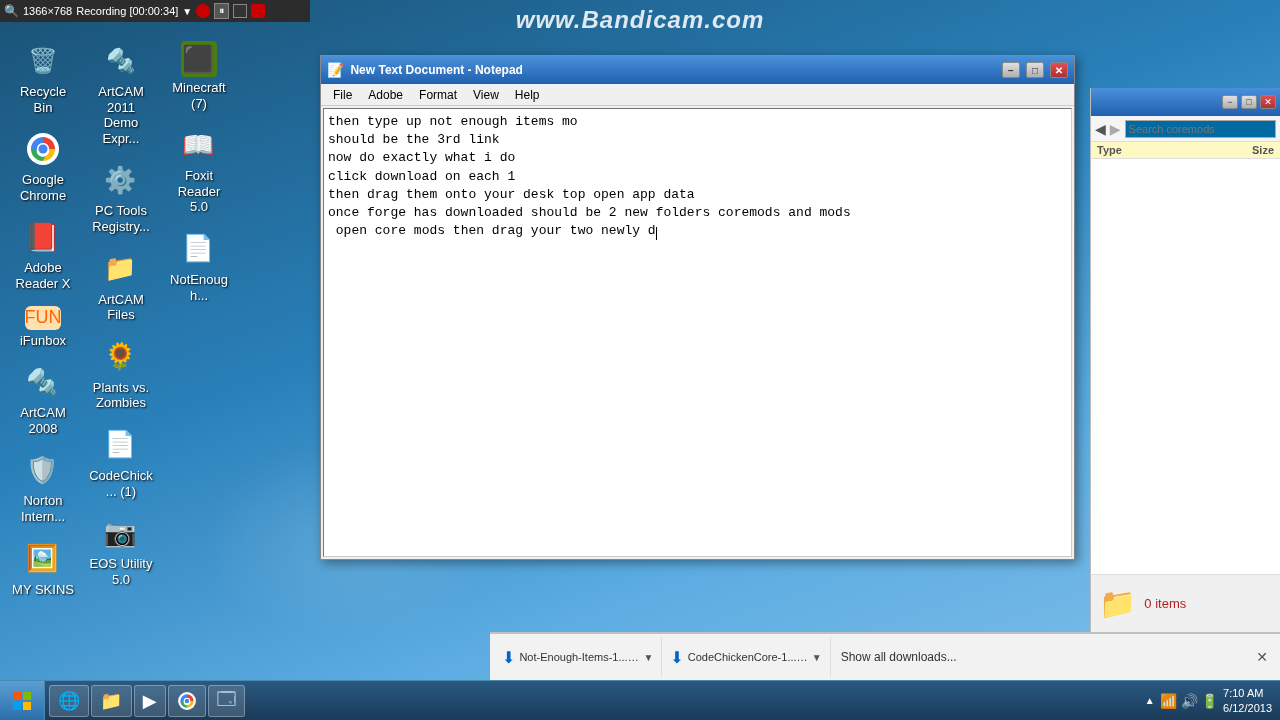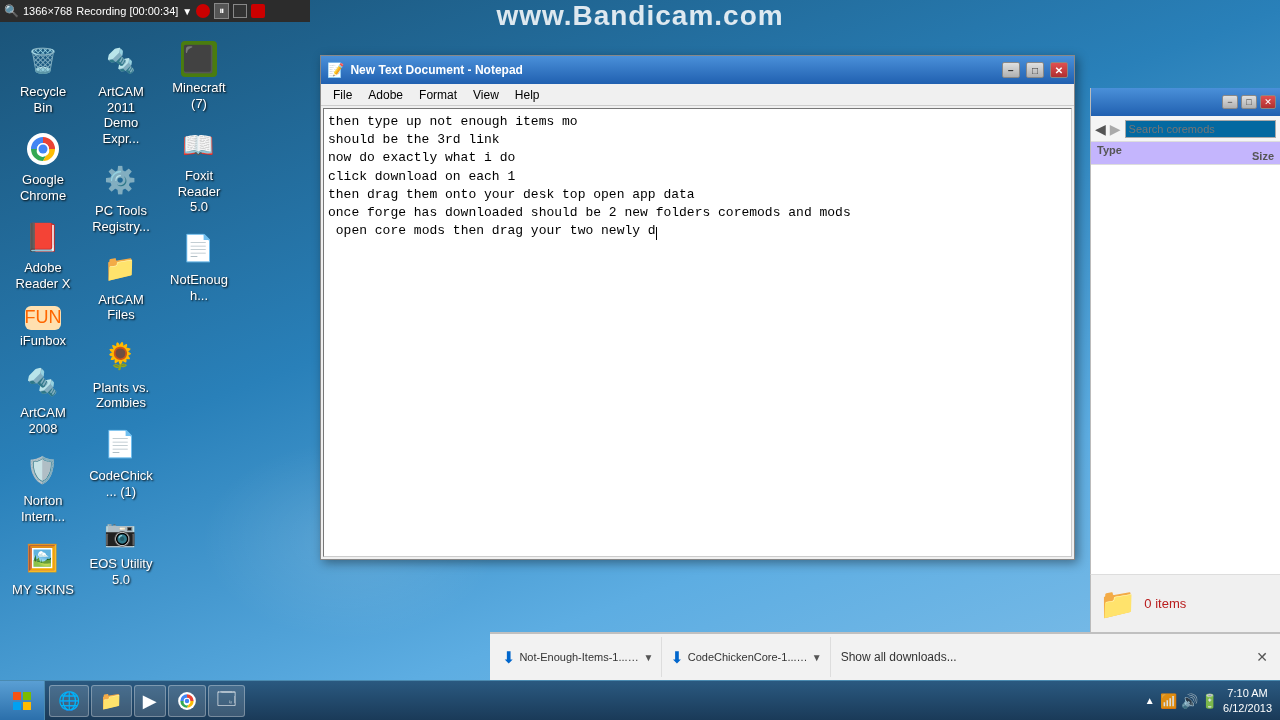--- a/index.html
+++ b/index.html
@@ -21,26 +21,27 @@
       position: relative;
     }
 
     
     .bandicam-watermark {
       position: absolute;
       top: 0;
       left: 50%;
       transform: translateX(-50%);
       color: rgba(255,255,255,0.85);
-      font-size: 28px;
+      font-size: 24px;
       font-weight: bold;
       font-family: Arial, sans-serif;
-      padding: 0 8px;
+      padding: 6px 8px;
       letter-spacing: 1px;
       z-index: 5;
+      font-style: italic;
     }
 
     
     .recording-bar {
       position: absolute;
       top: 0;
       left: 0;
       width: 310px;
       height: 22px;
       background: #2c2c2c;
@@ -276,21 +277,21 @@
     .tray-icons {
       display: flex;
       gap: 3px;
       align-items: center;
     }
     .tray-icon {
       font-size: 14px;
       opacity: 0.85;
     }
     .clock {
-      text-align: center;
+      text-align: left;
       line-height: 1.3;
     }
 
     
     .download-bar {
       position: absolute;
       bottom: 40px;
       left: 490px;
       right: 0;
       height: 48px;
@@ -520,23 +521,23 @@
       <span style="width:16px;height:14px;background:linear-gradient(to bottom,#e0e0e0,#b0b0b0);border:1px solid #888;border-radius:2px;font-size:9px;display:flex;align-items:center;justify-content:center;cursor:pointer;color:#333;">□</span>
       <span style="width:16px;height:14px;background:linear-gradient(to bottom,#e05050,#b03030);border:1px solid #888;border-radius:2px;font-size:9px;display:flex;align-items:center;justify-content:center;cursor:pointer;color:#fff;">✕</span>
     </div>
 
     <div style="height:26px;background:#f5f5f5;display:flex;align-items:center;padding:2px 4px;gap:4px;border-bottom:1px solid #ddd;">
       <span style="font-size:14px;color:#555;cursor:pointer;">◀</span>
       <span style="font-size:14px;color:#aaa;cursor:pointer;">▶</span>
       <input type="text" class="search-box" style="flex: 1 1 0%; height: 18px; font-size: 11px; border: 1px solid rgb(170, 170, 170); padding: 0px 3px;" placeholder="Search coremods">
     </div>
 
-    <div style="display:flex;padding:2px 6px;background:#c4b5fd;border-bottom:1px solid #ddd;font-size:11px;font-weight:bold;color:#555;">
+    <div style="display:flex;padding:2px 6px;background:#fef9c3;border-bottom:1px solid #ddd;font-size:11px;font-weight:bold;color:#555;">
       <span style="flex:1;">Type</span>
-      <span style="width:60px;text-align:right;margin-top:6px;">Size</span>
+      <span style="width:60px;text-align:right;">Size</span>
     </div>
 
     <div style="flex:1;"></div>
   </div>
 
   <div style="position:absolute;bottom:88px;right:0;width:190px;height:58px;background:#f0f0f0;border-top:1px solid #ddd;border-left:1px solid #bbb;display:flex;align-items:center;padding:4px 8px;gap:8px;z-index:16;">
     <span style="color:#e8a000;font-size:30px;">📁</span>
     <span style="font-size:13px;color:#b91c1c;">0 items</span>
   </div>
 

